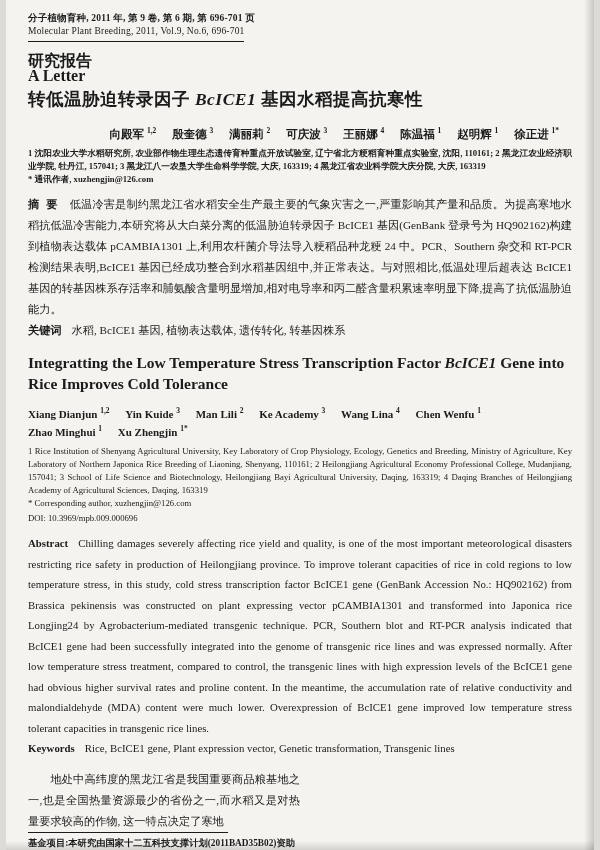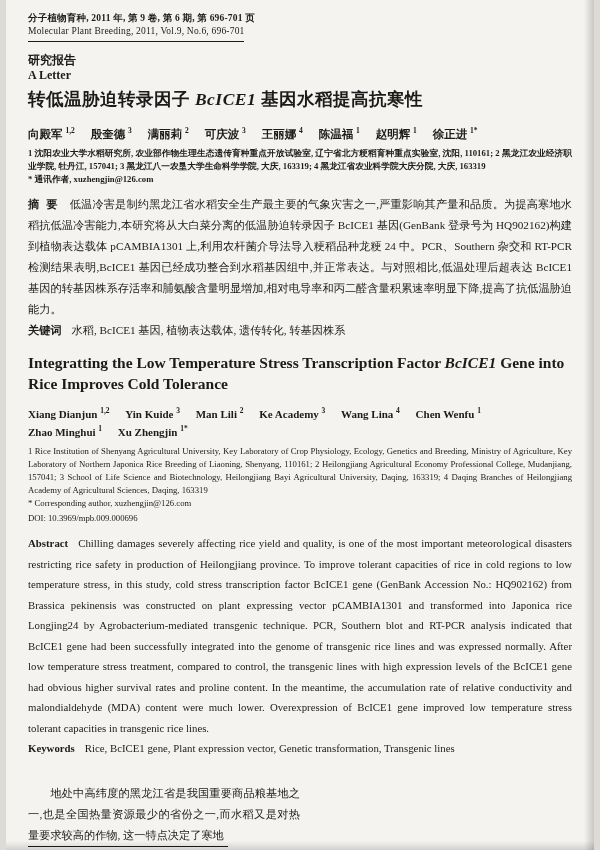--- a/index.html
+++ b/index.html
@@ -16,47 +16,47 @@
     background:linear-gradient(to right,rgba(0,0,0,0),rgba(0,0,0,0.18));}
   .edge-bottom{position:absolute;bottom:0;left:0;width:100%;height:9px;
     background:linear-gradient(to bottom,rgba(0,0,0,0),rgba(0,0,0,0.14));}
   .content{padding:12px 22px 0 22px;}
 
   .jline{font-size:9.5px;line-height:13px;letter-spacing:.2px;}
   .jline.zh{font-weight:bold;}
   .header-rule{width:216px;border:0;border-top:1.6px solid #1b1b1b;margin:3px 0 0 0;}
 
   .section-labels{margin-top:11px;}
-  .slabel{font-weight:bold;font-size:12px;line-height:15px;}
+  .slabel{font-weight:bold;font-size:16px;line-height:15px;}
 
   .title-zh{margin-top:5px;font-size:17.5px;font-weight:bold;letter-spacing:.5px;line-height:23px;}
   .gene{font-style:italic;}
 
   .authors{margin-top:12px;font-weight:bold;}
-  .authors.zh{font-size:11.5px;line-height:16px;}
+  .authors.zh{font-size:11.5px;line-height:16px;text-align:right;}
   .authors.en{font-size:11px;line-height:16px;margin-top:9px;}
   .author{margin-right:13px;white-space:nowrap;display:inline-block;}
   .author sup{font-size:7.5px;font-weight:bold;}
 
   .affil{margin-top:5px;font-size:8.7px;line-height:13px;text-align:justify;}
   .affil.zh{font-weight:bold;}
   .small-line{font-size:8.7px;line-height:13px;}
   .doi{margin-top:2px;}
 
   .abstract{margin-top:8px;font-size:11.2px;line-height:21px;text-align:justify;}
   .abstract .label{font-weight:bold;margin-right:10px;letter-spacing:2px;}
   .kwline{font-size:11.2px;line-height:21px;}
   .kwline .label{font-weight:bold;margin-right:10px;}
 
   .title-en{margin-top:11px;font-size:15.5px;font-weight:bold;line-height:21px;}
 
   .abstract.en{font-size:10.8px;line-height:20.5px;}
   .kwline.en{font-size:10.8px;line-height:20.5px;}
 
-  .bodycols{margin-top:24px;display:flex;gap:14px;align-items:flex-end;}
+  .bodycols{margin-top:10px;display:flex;gap:14px;align-items:flex-end;}
   .col{width:50%;font-size:11.2px;line-height:21px;text-align:justify;}
   .col p{margin:0;}
   .col.left p{text-indent:2em;}
 
   .footnote{}
   .footnote-rule{width:200px;border:0;border-top:1.6px solid #1b1b1b;margin:0 0 4px 0;}
   .footnote-text{font-size:9.3px;font-weight:bold;line-height:13px;}
 </style>
 </head>
 <body>

